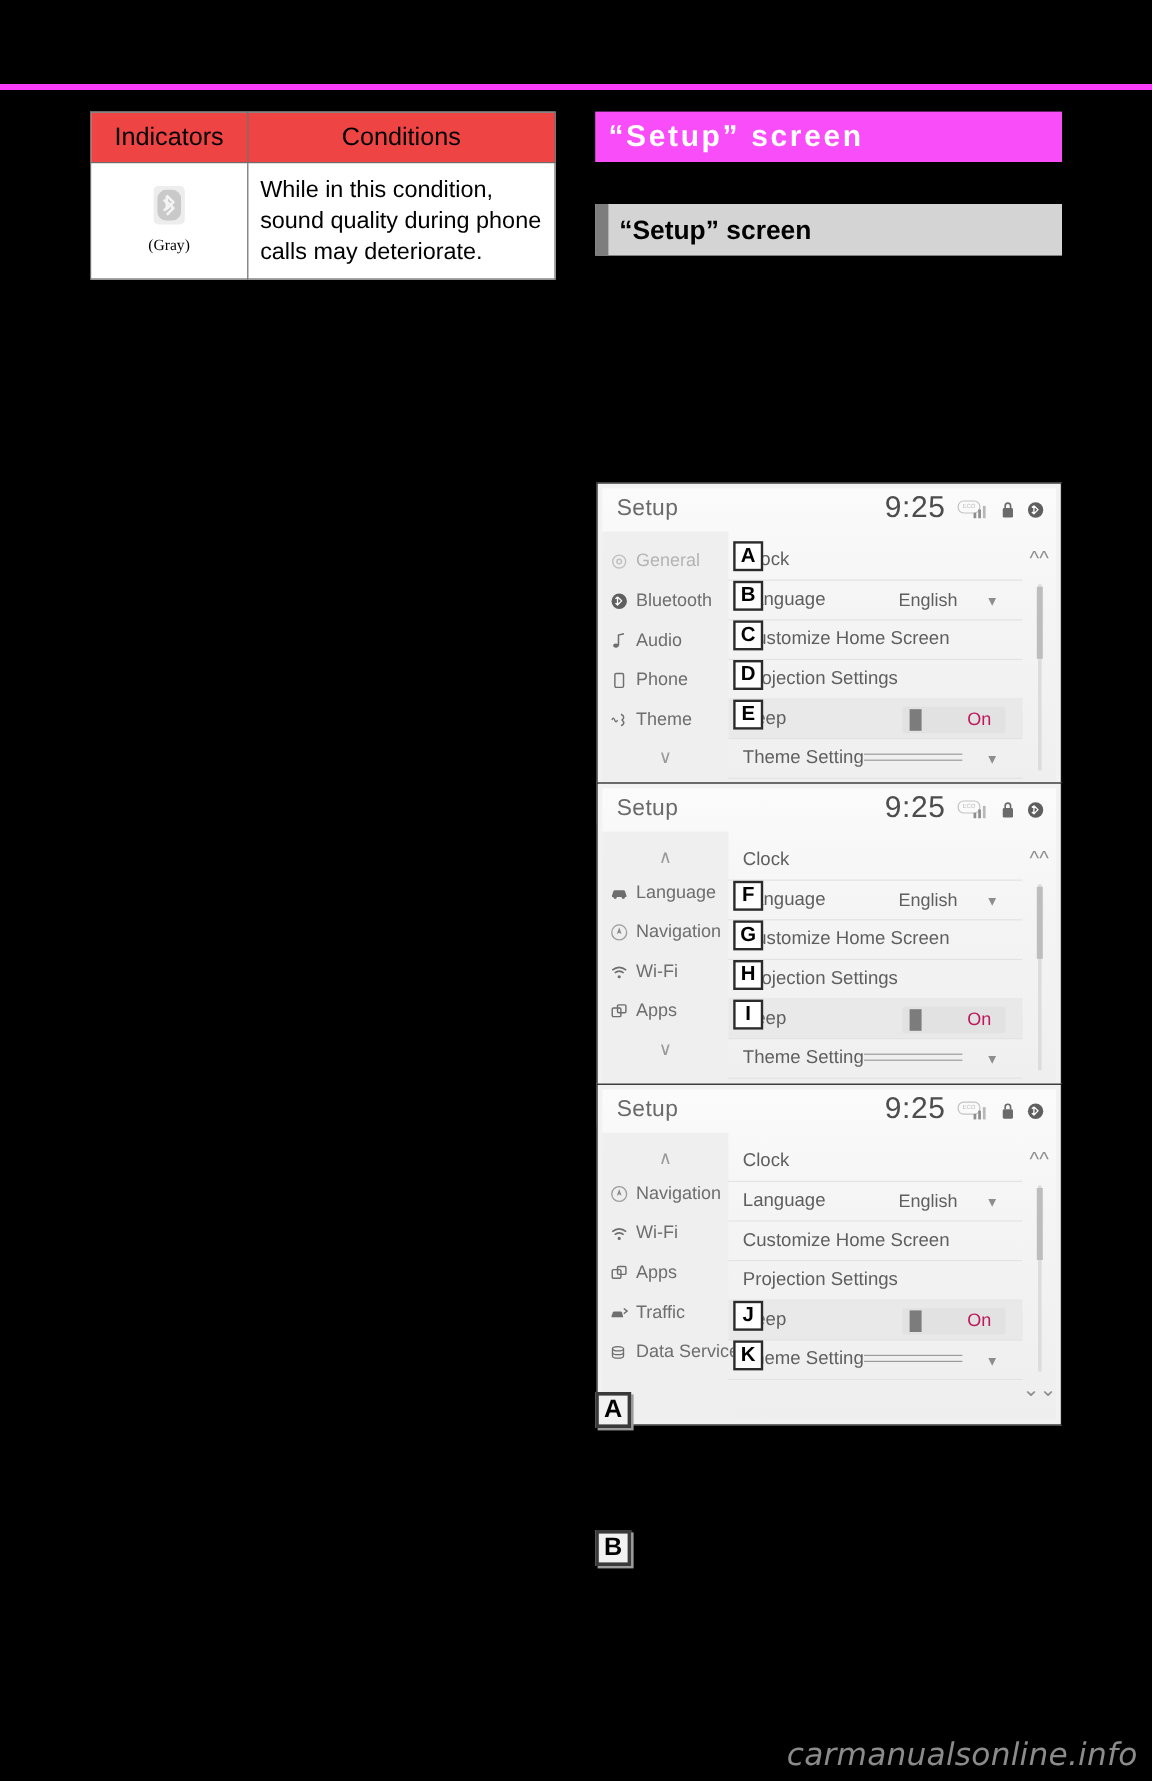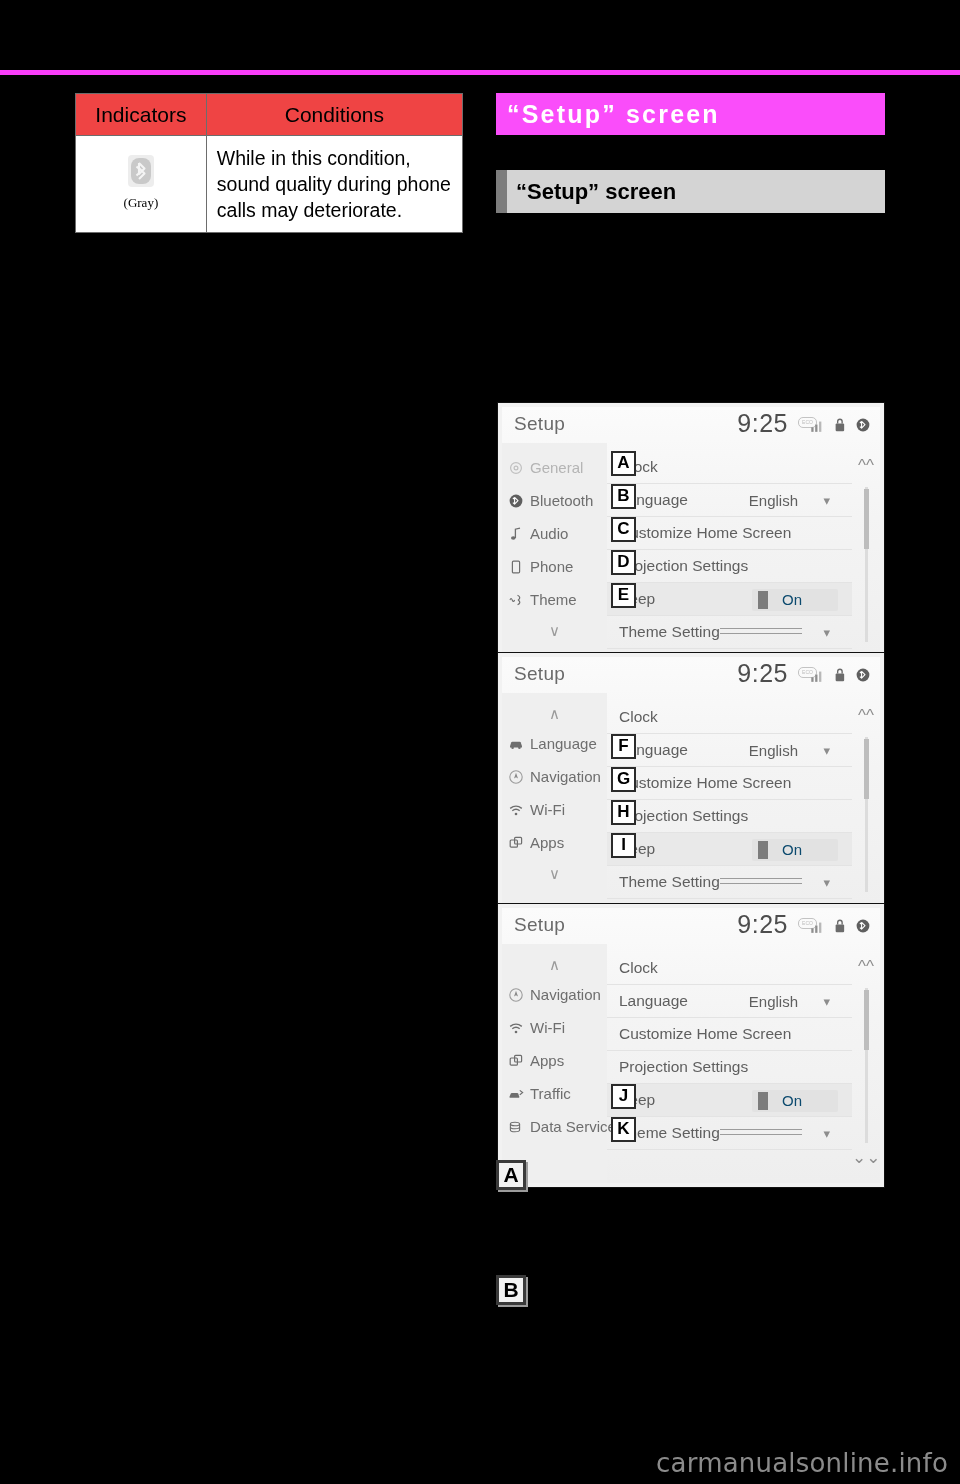--- a/index.html
+++ b/index.html
@@ -158,21 +158,21 @@
   }
   .hu-row .val { position: absolute; right: 54px; font-size: 15px; color: #5f5f5f; }
   .hu-row .chev { position: absolute; right: 22px; color: #8d8d8d; font-size: 13px; }
   .hu-row.hl { background: #e9e9e9; }
 
   .toggle {
     position: absolute; right: 14px; top: 6px;
     width: 86px; height: 22px; background: #e2e2e2; border-radius: 2px;
   }
   .toggle .knob { position: absolute; left: 6px; top: 2px; width: 10px; height: 18px; background: #7c7c7c; }
-  .toggle .on { position: absolute; right: 36px; top: 0; line-height: 22px; font-size: 15px; color: #0c4a6e; }
+  .toggle .on { position: absolute; right: 12px; top: 0; line-height: 22px; font-size: 15px; color: #be185d; }
 
   .lines { position: absolute; right: 50px; top: 12px; width: 82px; }
   .lines i { display: block; height: 1px; background: #9c9c9c; margin-bottom: 4px; }
 
   .hu-scroll { position: absolute; right: 0; top: 36px; width: 28px; bottom: 0; }
   .hu-scroll .up, .hu-scroll .dn {
     position: absolute; left: 0; width: 28px; height: 22px; text-align: center;
     color: #8e8e8e; font-size: 17px; line-height: 18px;
   }
   .hu-scroll .up { top: 14px; }
@@ -201,20 +201,21 @@
     font-size: 21px; font-weight: bold; color: #000;
     text-align: center; line-height: 24px;
   }
   #mk-a { top: 1160px; }
   #mk-b { top: 1275px; }
 
   .watermark {
     position: absolute; right: 12px; bottom: 6px;
     font-size: 26px; color: #8b8b8b; letter-spacing: .2px;
     font-family: "DejaVu Sans", sans-serif;
+    font-style: italic;
   }
 </style>
 </head>
 <body>
 
 <div class="page">
 
   <div class="top-rule"></div>
 
   <table class="ind-table">

